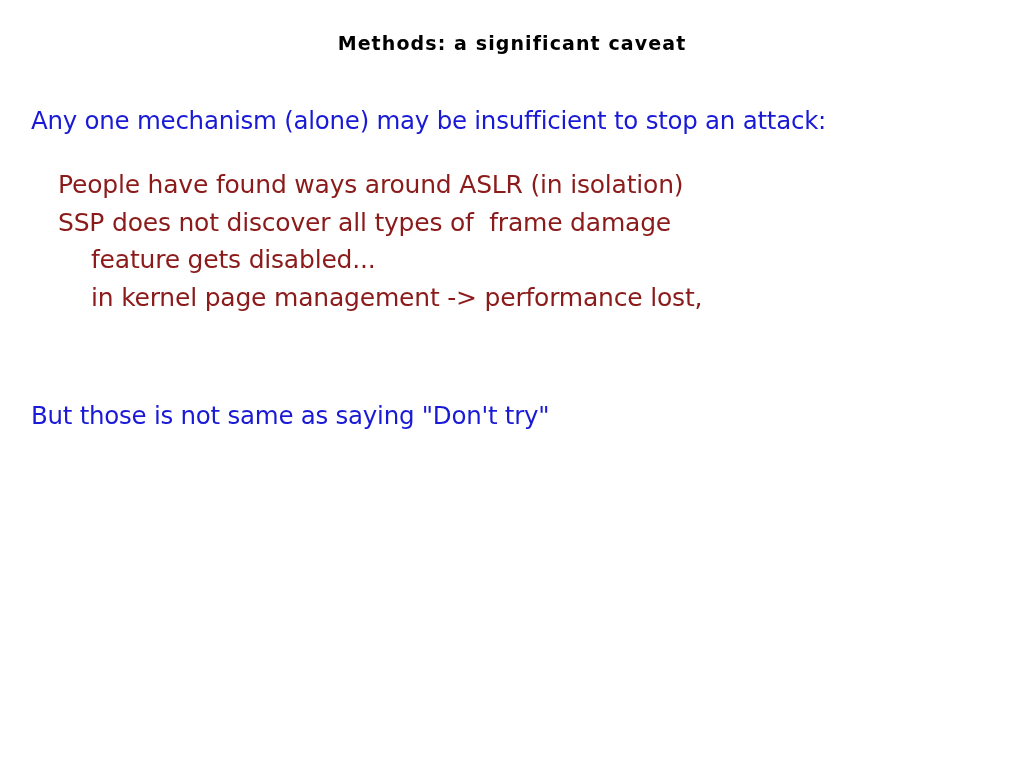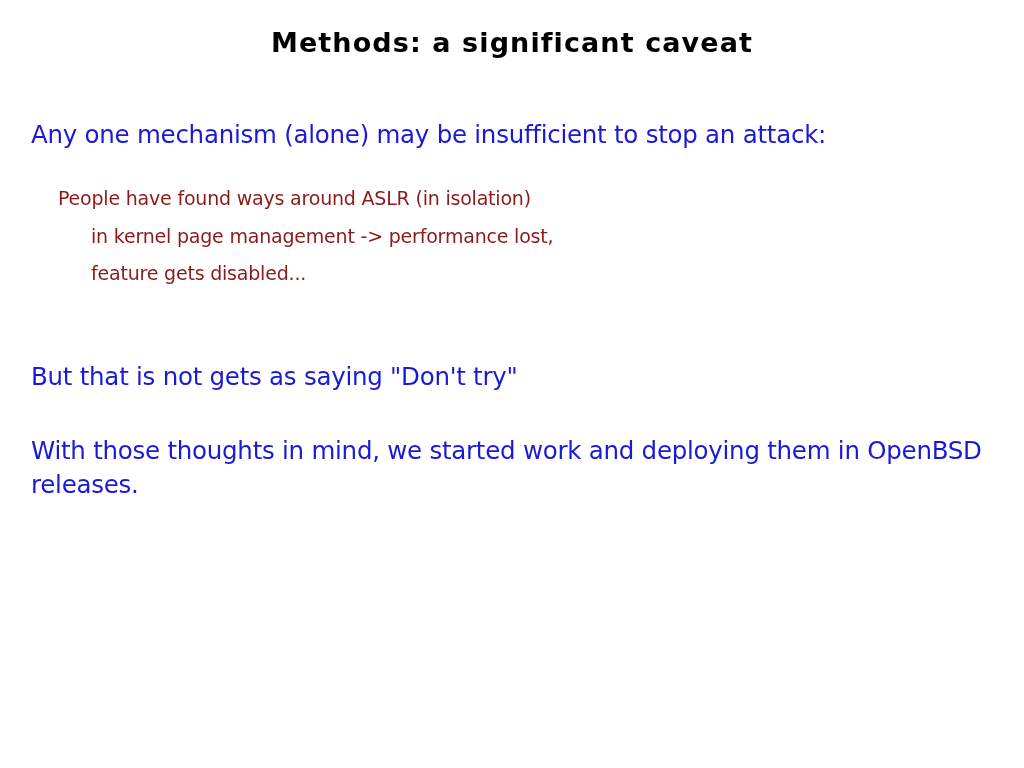--- a/index.html
+++ b/index.html
@@ -25,55 +25,55 @@
   
   .slide-title {
     position: absolute;
     top: 26px;
     left: 0;
     width: 1024px;
     text-align: center;
     color: #000000;
     font-family: "DejaVu Sans", sans-serif;
     font-weight: bold;
-    font-size: 27px;
+    font-size: 19px;
     letter-spacing: 1.1px;
     line-height: 34px;
     white-space: pre;
   }
 
   
   .body-block {
     position: absolute;
     left: 31px;
-    top: 118px;
+    top: 104px;
     width: 962px;
   }
 
   .para {
     font-family: "DejaVu Sans", sans-serif;
     white-space: pre-wrap;
   }
 
   
   .lead {
     color: #1a1ad6;
     font-size: 24.5px;
     line-height: 34px;
     letter-spacing: -0.25px;
     margin: 0;
   }
 
   
   .bullets {
-    margin: 0;
+    margin: 16px;
     padding: 0;
     list-style: none;
     color: #8b1a1a;
-    font-size: 19px;
+    font-size: 25px;
     line-height: 37.5px;
     letter-spacing: -0.2px;
   }
   .bullets li {
     margin: 0;
     padding: 0;
     white-space: pre-wrap;
   }
   .bullets li.indent {
     padding-left: 33px;
@@ -93,29 +93,29 @@
   <div class="slide-title">Methods: a significant caveat</div>
 
   <div class="body-block">
 
     <p class="para lead">Any one mechanism (alone) may be insufficient to stop an attack:</p>
 
     <div class="gap-after-lead"></div>
 
     <ul class="bullets bullets-wrap">
       <li>People have found ways around ASLR (in isolation)</li>
+      <li>SSP does not discover all types of  frame damage</li>
+      <li class="indent">feature gets disabled...</li>
       <li class="indent">in kernel page management -&gt; performance lost,</li>
-      <li class="indent">feature gets disabled...</li>
     </ul>
 
     <div class="gap-after-bullets"></div>
 
 
     <div class="gap-para"></div>
 
-    <p class="para lead">But that is not gets as saying "Don't try"</p>
+    <p class="para lead">But those is not same as saying "Don't try"</p>
 
     <div class="gap-para"></div>
 
-    <p class="para lead">With those thoughts in mind, we started work and deploying them in OpenBSD releases.</p>
 
   </div>
 </div>
 
 </body></html>

